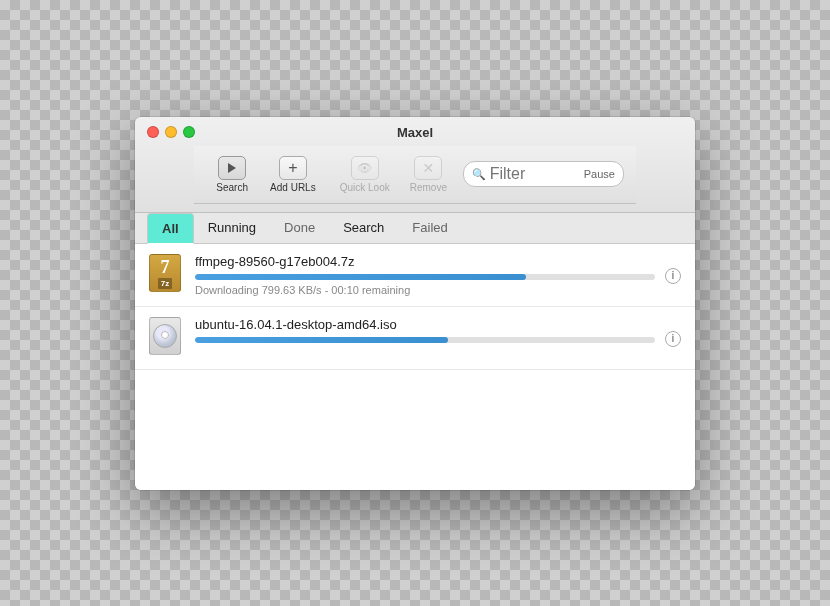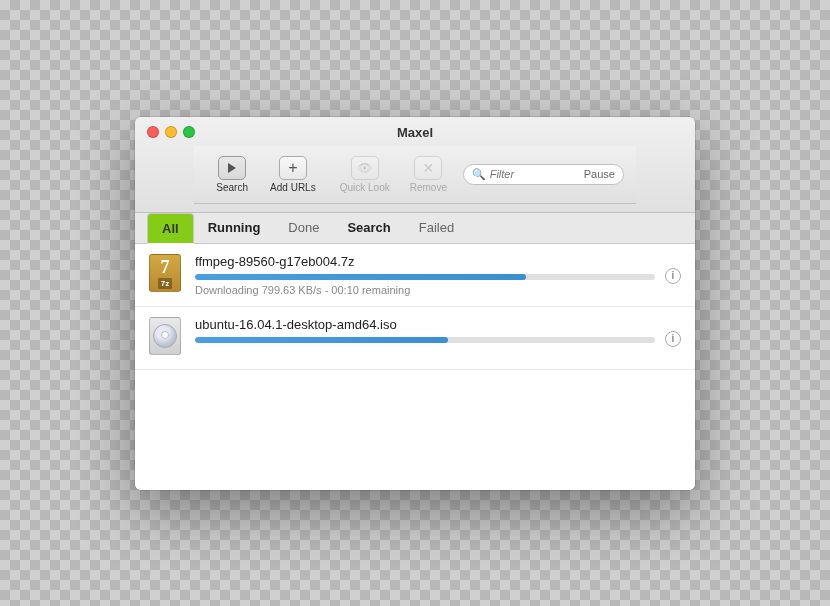--- a/index.html
+++ b/index.html
@@ -146,25 +146,24 @@
     }
 
     .search-field .search-icon-inner {
       color: #999;
       font-size: 11px;
     }
 
     .search-field input {
       border: none;
       outline: none;
-      font-size: 11px;
+      font-size: 16px;
       color: #666;
       background: transparent;
       width: 90px;
-      font-style: italic;
     }
 
     
     .tabs-bar {
       background: #e8e8e8;
       border-bottom: 1px solid #c8c8c8;
       padding: 0 12px;
       display: flex;
       align-items: center;
       gap: 0;
@@ -173,31 +172,31 @@
     .tab {
       padding: 7px 14px;
       font-size: 13px;
       color: #666;
       cursor: pointer;
       border-radius: 4px 4px 0 0;
       font-weight: 400;
     }
 
     .tab.active {
-      background: #84cc16;
+      background: #5eead4;
       color: #333;
       font-weight: 600;
       border: 1px solid #c8c8c8;
       border-bottom: 1px solid white;
       margin-bottom: -1px;
       border-radius: 4px 4px 0 0;
     }
 
     .tab.bold {
-      font-weight: 700;
+      font-weight: 400;
       color: #222;
     }
 
     
     .content {
       background: white;
       min-height: 200px;
     }
 
     

